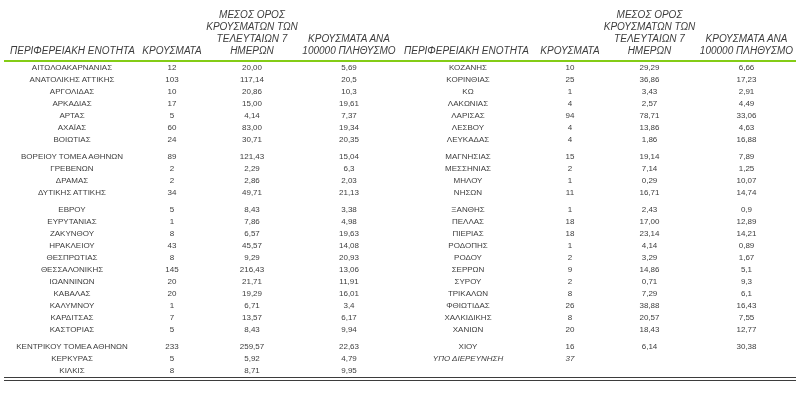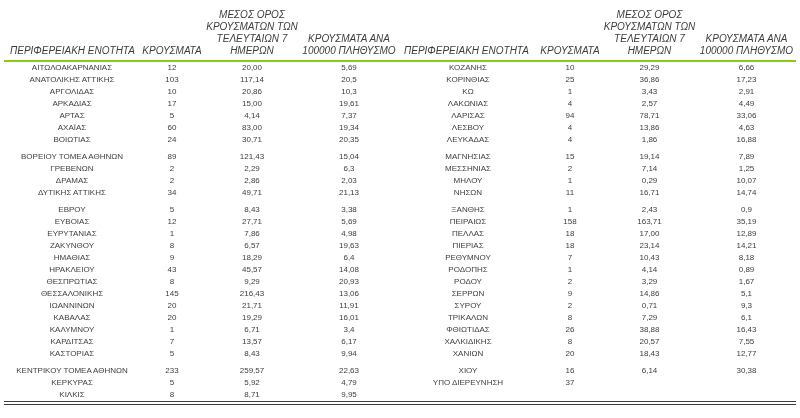--- a/index.html
+++ b/index.html
@@ -50,20 +50,21 @@
     padding: 0;
     text-align: center;
     white-space: nowrap;
     overflow: hidden;
   }
   table.case-table tr.gap td {
     height: 5px;
     line-height: 5px;
   }
   table.case-table td.italic {
+    font-style: italic;
   }
 </style>
 </head>
 <body>
 
 <div class="page">
   <table class="case-table">
     <colgroup>
       <col style="width:136px">
         <col style="width:64px">
@@ -227,58 +228,38 @@
           <td>ΕΒΡΟΥ</td>
           <td>5</td>
           <td>8,43</td>
           <td>3,38</td>
           <td>ΞΑΝΘΗΣ</td>
           <td>1</td>
           <td>2,43</td>
           <td>0,9</td>
         </tr>
         <tr>
-          <td>ΕΥΒΟΙΑΣ</td>
-          <td>12</td>
-          <td>27,71</td>
-          <td>5,69</td>
-          <td>ΠΕΙΡΑΙΩΣ</td>
-          <td>158</td>
-          <td>163,71</td>
-          <td>35,19</td>
-        </tr>
-        <tr>
           <td>ΕΥΡΥΤΑΝΙΑΣ</td>
           <td>1</td>
           <td>7,86</td>
           <td>4,98</td>
           <td>ΠΕΛΛΑΣ</td>
           <td>18</td>
           <td>17,00</td>
           <td>12,89</td>
         </tr>
         <tr>
           <td>ΖΑΚΥΝΘΟΥ</td>
           <td>8</td>
           <td>6,57</td>
           <td>19,63</td>
           <td>ΠΙΕΡΙΑΣ</td>
           <td>18</td>
           <td>23,14</td>
           <td>14,21</td>
-        </tr>
-        <tr>
-          <td>ΗΜΑΘΙΑΣ</td>
-          <td>9</td>
-          <td>18,29</td>
-          <td>6,4</td>
-          <td>ΡΕΘΥΜΝΟΥ</td>
-          <td>7</td>
-          <td>10,43</td>
-          <td>8,18</td>
         </tr>
         <tr>
           <td>ΗΡΑΚΛΕΙΟΥ</td>
           <td>43</td>
           <td>45,57</td>
           <td>14,08</td>
           <td>ΡΟΔΟΠΗΣ</td>
           <td>1</td>
           <td>4,14</td>
           <td>0,89</td>

